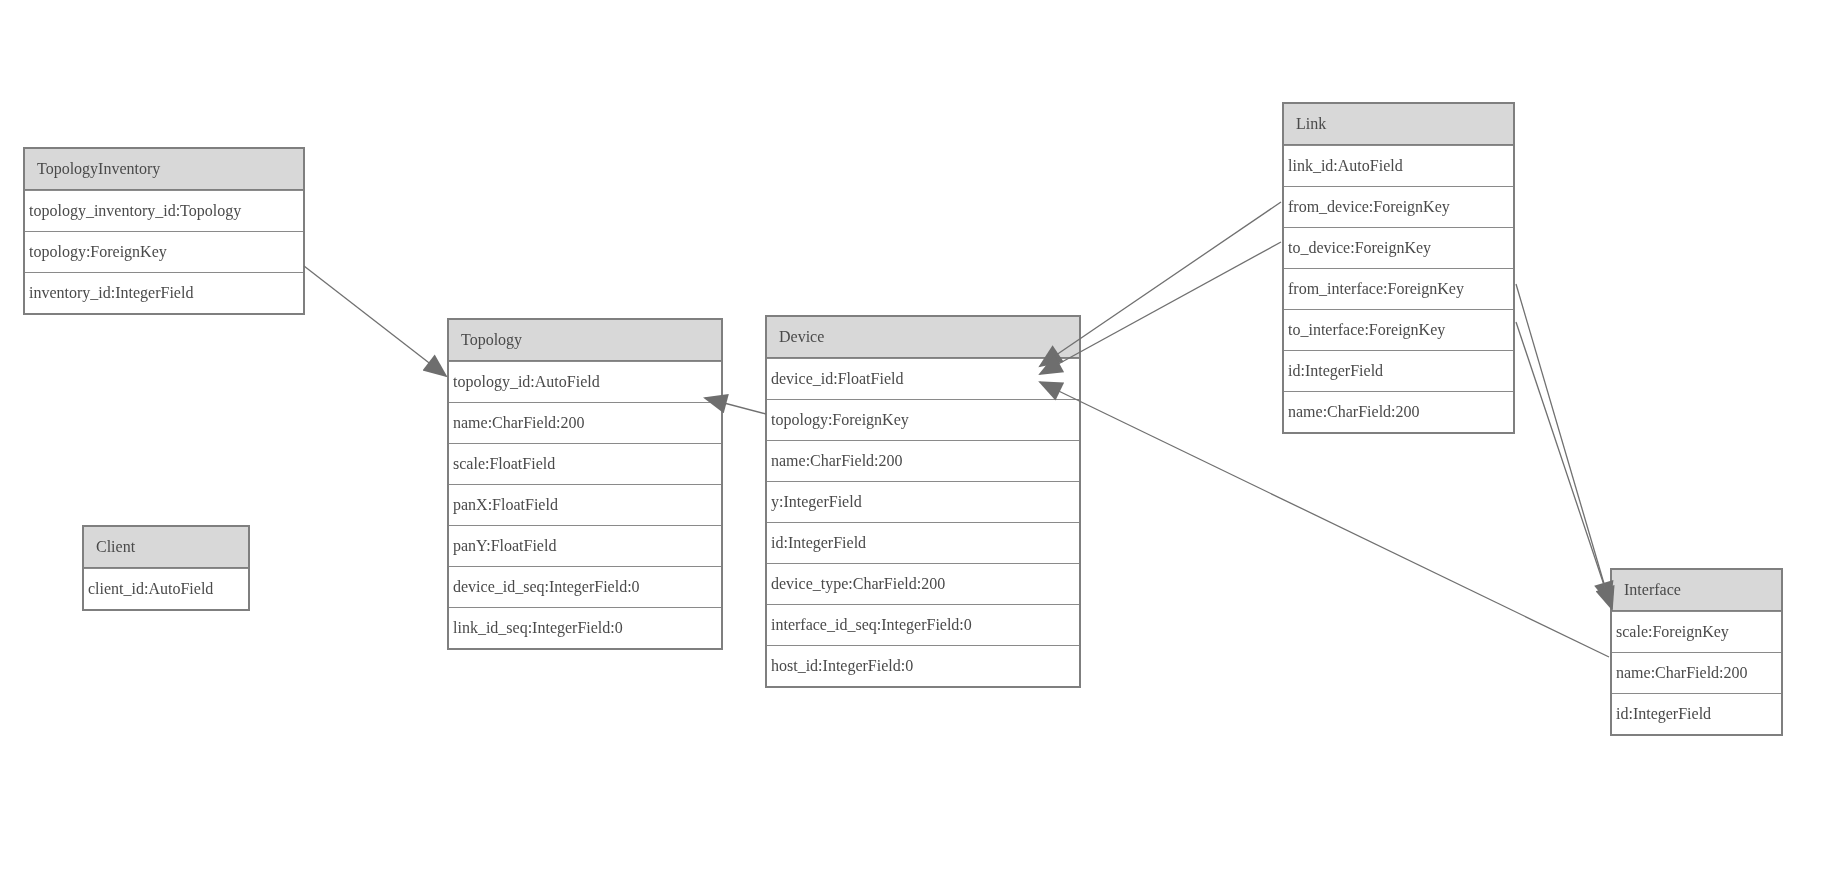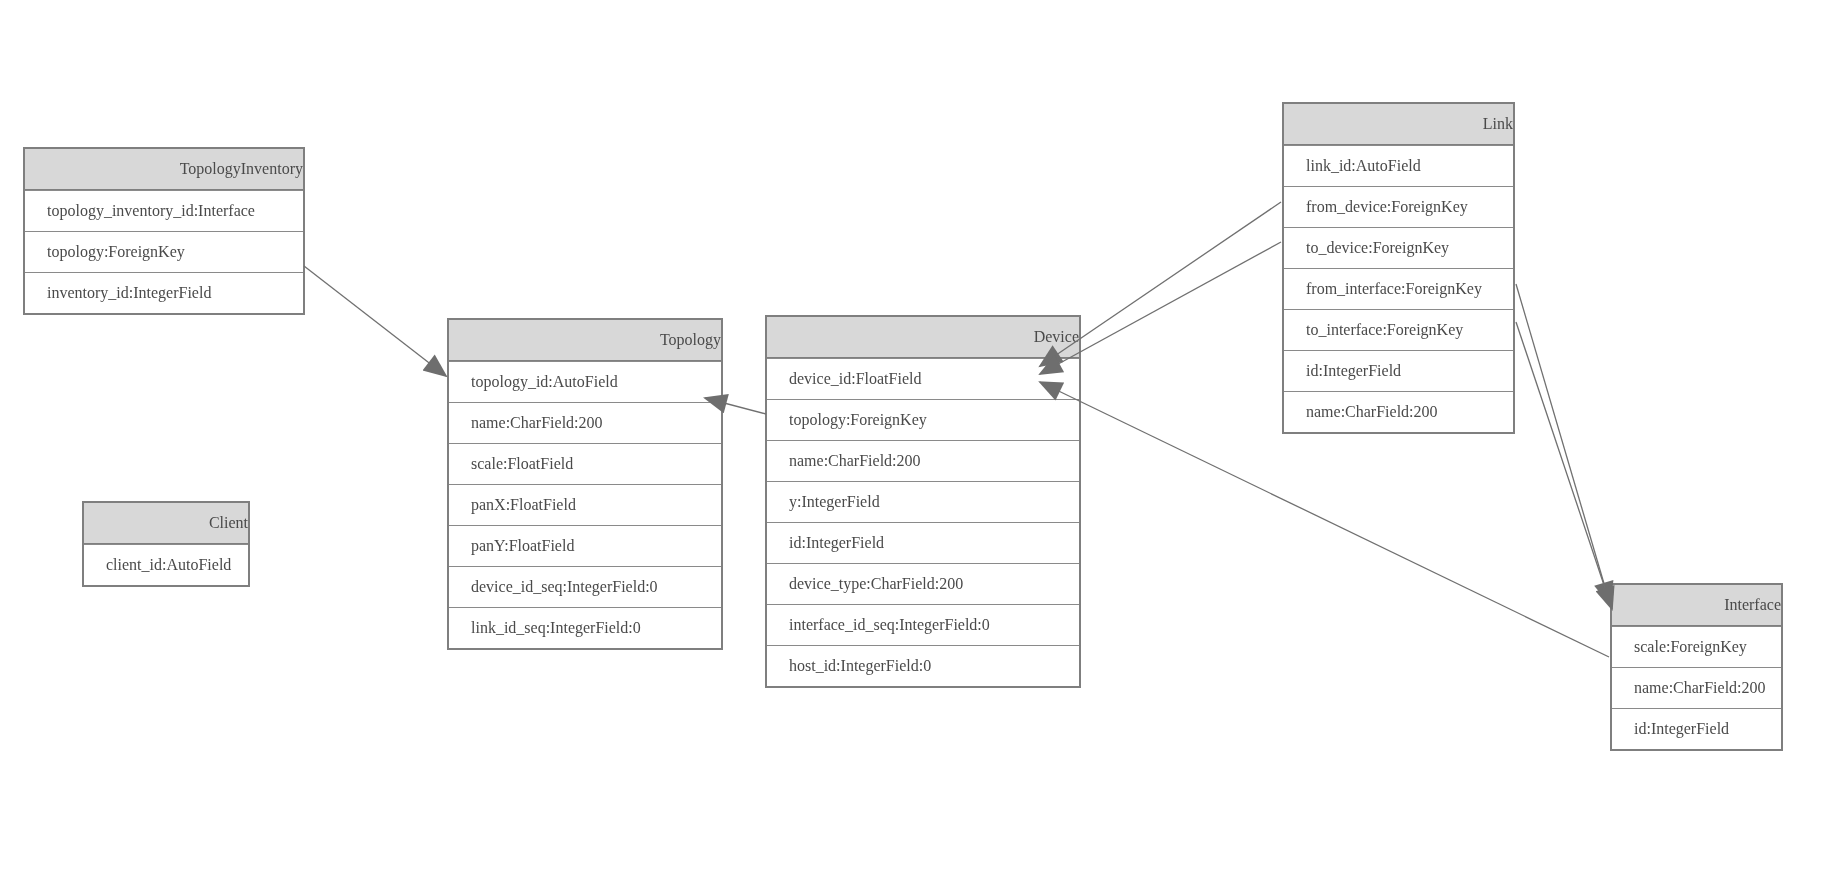--- a/index.html
+++ b/index.html
@@ -24,26 +24,25 @@
     font-size: 16px;
   }
   .entity-header {
     height: 40px;
     line-height: 40px;
     padding-left: 12px;
     background: #d8d8d8;
     border-bottom: 1px solid #7f7f7f;
     white-space: nowrap;
     overflow: hidden;
-    text-align: right;
   }
   .entity-row {
     height: 40px;
     line-height: 40px;
-    padding-left: 22px;
+    padding-left: 4px;
     background: #ffffff;
     border-top: 1px solid #8a8a8a;
     white-space: nowrap;
     overflow: hidden;
   }
   .entity-row:first-of-type {
     border-top: none;
   }
   #connector-layer {
     position: absolute;
@@ -54,26 +53,26 @@
     pointer-events: none;
   }
 </style>
 </head>
 <body>
 
 <div id="canvas">
 
   <div class="entity" style="left:23px; top:147px; width:282px;">
     <div class="entity-header">TopologyInventory</div>
-    <div class="entity-row">topology_inventory_id:Interface</div>
+    <div class="entity-row">topology_inventory_id:Topology</div>
     <div class="entity-row">topology:ForeignKey</div>
     <div class="entity-row">inventory_id:IntegerField</div>
   </div>
 
-  <div class="entity" style="left:82px; top:501px; width:168px;">
+  <div class="entity" style="left:82px; top:525px; width:168px;">
     <div class="entity-header">Client</div>
     <div class="entity-row">client_id:AutoField</div>
   </div>
 
   <div class="entity" style="left:447px; top:318px; width:276px;">
     <div class="entity-header">Topology</div>
     <div class="entity-row">topology_id:AutoField</div>
     <div class="entity-row">name:CharField:200</div>
     <div class="entity-row">scale:FloatField</div>
     <div class="entity-row">panX:FloatField</div>
@@ -98,21 +97,21 @@
     <div class="entity-header">Link</div>
     <div class="entity-row">link_id:AutoField</div>
     <div class="entity-row">from_device:ForeignKey</div>
     <div class="entity-row">to_device:ForeignKey</div>
     <div class="entity-row">from_interface:ForeignKey</div>
     <div class="entity-row">to_interface:ForeignKey</div>
     <div class="entity-row">id:IntegerField</div>
     <div class="entity-row">name:CharField:200</div>
   </div>
 
-  <div class="entity" style="left:1610px; top:568px; width:173px;margin-top:15px;">
+  <div class="entity" style="left:1610px; top:568px; width:173px;">
     <div class="entity-header">Interface</div>
     <div class="entity-row">scale:ForeignKey</div>
     <div class="entity-row">name:CharField:200</div>
     <div class="entity-row">id:IntegerField</div>
   </div>
 
   <svg id="connector-layer" width="1824" height="874" viewBox="0 0 1824 874" xmlns="http://www.w3.org/2000/svg">
     <defs>
       <marker id="arrow" viewBox="0 0 12 10" refX="11" refY="5" markerUnits="userSpaceOnUse" markerWidth="26" markerHeight="20" orient="auto">
         <path d="M0,0 L12,5 L0,10 Z" fill="#6e6e6e"></path>

